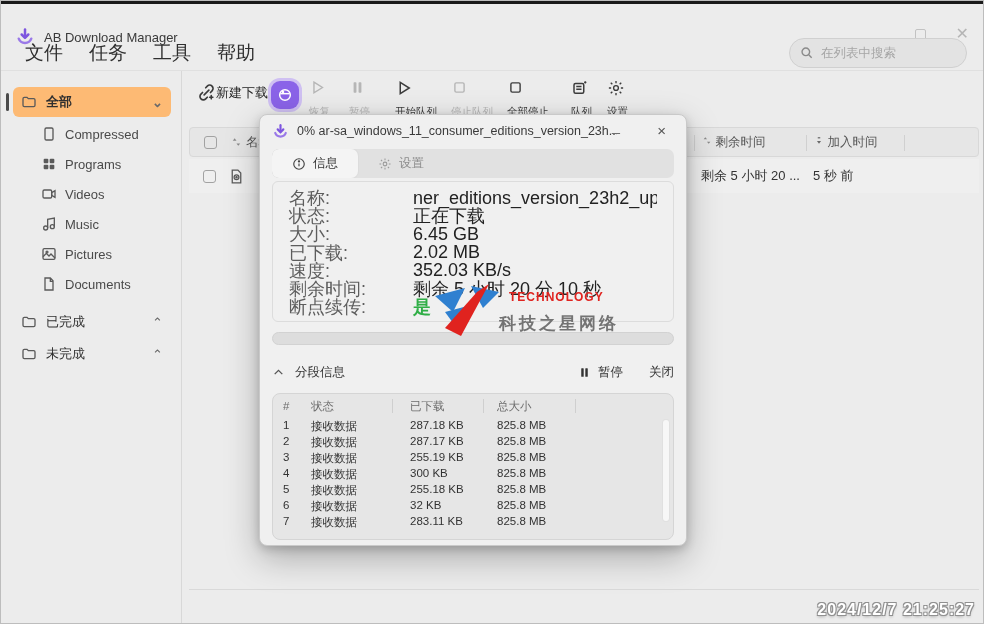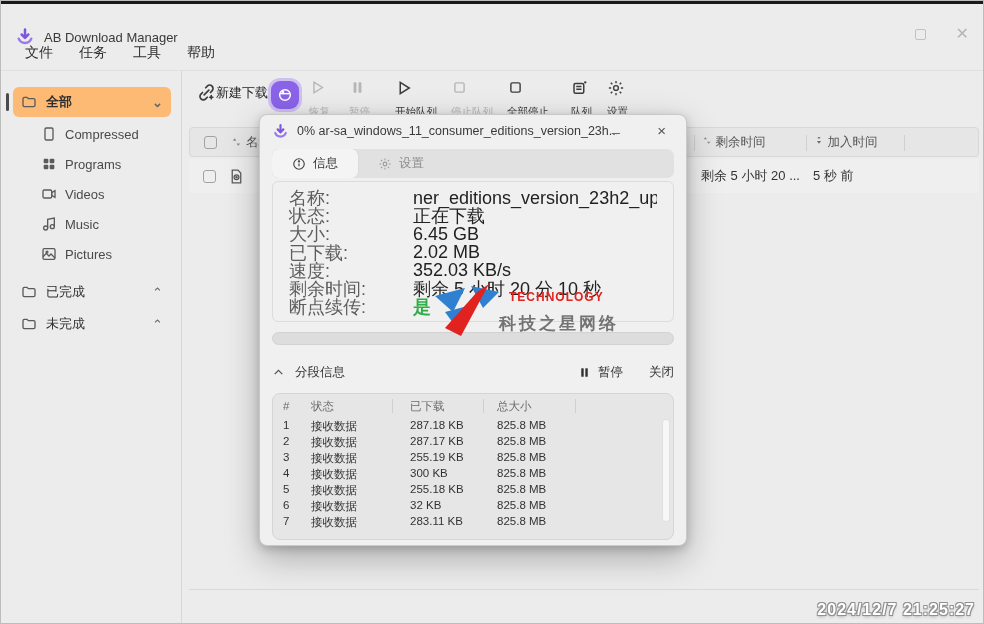--- a/index.html
+++ b/index.html
@@ -12,21 +12,21 @@
   .titlebar { position:absolute; top:19px; left:0; right:0; height:30px; display:flex; align-items:center; padding:17px 14px;text-align:right; }
   .logo { width:20px; height:20px; margin-right:9px; flex:0 0 auto; }
   .app-title { font-size:13px; color:#3a3a3a; }
   .win-controls { position:absolute; right:14px; top:6px; display:flex; gap:30px; align-items:center; }
   .win-max { width:11px; height:11px; border:1.6px solid #c2c2c2; border-radius:2px; }
   .win-close { font-size:16px; color:#b5b5b5; line-height:1; }
 
   
   .menubar { position:absolute; top:34px; left:0; right:0; height:36px; display:flex; align-items:center;
              padding:0 24px; gap:26px; border-bottom:1px solid #e0e0e0; }
-  .menu-item { font-size:14px; color:#2f2f2f; cursor:default; }
+  .menu-item { font-size:19px; color:#2f2f2f; cursor:default; }
   .searchbox { position:absolute; right:16px; top:3px; width:178px; height:30px; background:#e3e3e3;
                border:1px solid #d0d0d0; border-radius:16px; display:flex; align-items:center; padding:0 10px; }
   .searchbox input { border:none; outline:none; background:transparent; font-size:12.5px; color:#444;
                      width:130px; margin-left:7px; font-family:"Liberation Sans",sans-serif; }
   .searchbox input::placeholder { color:#a5a5a5; }
 
   
   .sidebar { position:absolute; top:70px; left:0; width:181px; bottom:0; border-right:1px solid #d8d8d8; padding-top:14px; }
   .side-item { position:relative; display:flex; align-items:center; height:30px; margin:2px 10px 2px 12px;
                padding:0 8px; border-radius:6px; font-size:13px; color:#2f2f2f; gap:9px; }
@@ -123,20 +123,27 @@
       <span class="win-max"></span>
       <span class="win-close">✕</span>
     </div>
   </div>
 
   <div class="menubar">
     <span class="menu-item">文件</span>
     <span class="menu-item">任务</span>
     <span class="menu-item">工具</span>
     <span class="menu-item">帮助</span>
+    <div class="searchbox">
+      <svg width="14" height="14" viewBox="0 0 24 24" fill="none" stroke="#8a8a8a" stroke-width="2.4">
+        <circle cx="10" cy="10" r="6.5"></circle>
+          <path d="M15 15l5 5"></path>
+      </svg>
+      <input type="text" placeholder="在列表中搜索" style="">
+    </div>
   </div>
 
   <div class="sidebar">
     <div class="side-item active">
       <span class="active-bar"></span>
       <svg class="sicon" viewBox="0 0 24 24" fill="none" stroke="currentColor" stroke-width="2">
           <path d="M3 7a2 2 0 0 1 2-2h4l2 2h8a2 2 0 0 1 2 2v8a2 2 0 0 1-2 2H5a2 2 0 0 1-2-2z"></path>
         </svg>
       <span>全部</span>
       <span class="chev">⌄</span>
@@ -172,20 +179,27 @@
         </svg>
       <span>Music</span>
     </div>
     <div class="side-sub">
       <svg class="sicon" viewBox="0 0 24 24" fill="none" stroke="currentColor" stroke-width="2">
           <rect x="3" y="4" width="18" height="16" rx="2"></rect>
           <path d="M3 16l5-5 4 4 3-3 6 6"></path>
           <circle cx="9" cy="9" r="1.4"></circle>
         </svg>
       <span>Pictures</span>
+    </div>
+    <div class="side-sub">
+      <svg class="sicon" viewBox="0 0 24 24" fill="none" stroke="currentColor" stroke-width="2">
+          <path d="M6 3h8l4 4v14H6z"></path>
+          <path d="M14 3v5h4"></path>
+        </svg>
+      <span>Documents</span>
     </div>
     <div class="side-item" style="margin-top:8px">
       <svg class="sicon" viewBox="0 0 24 24" fill="none" stroke="currentColor" stroke-width="2">
           <path d="M3 7a2 2 0 0 1 2-2h4l2 2h8a2 2 0 0 1 2 2v8a2 2 0 0 1-2 2H5a2 2 0 0 1-2-2z"></path>
         </svg>
       <span>已完成</span>
       <span class="chev">⌃</span>
     </div>
     <div class="side-item">
       <svg class="sicon" viewBox="0 0 24 24" fill="none" stroke="currentColor" stroke-width="2">

